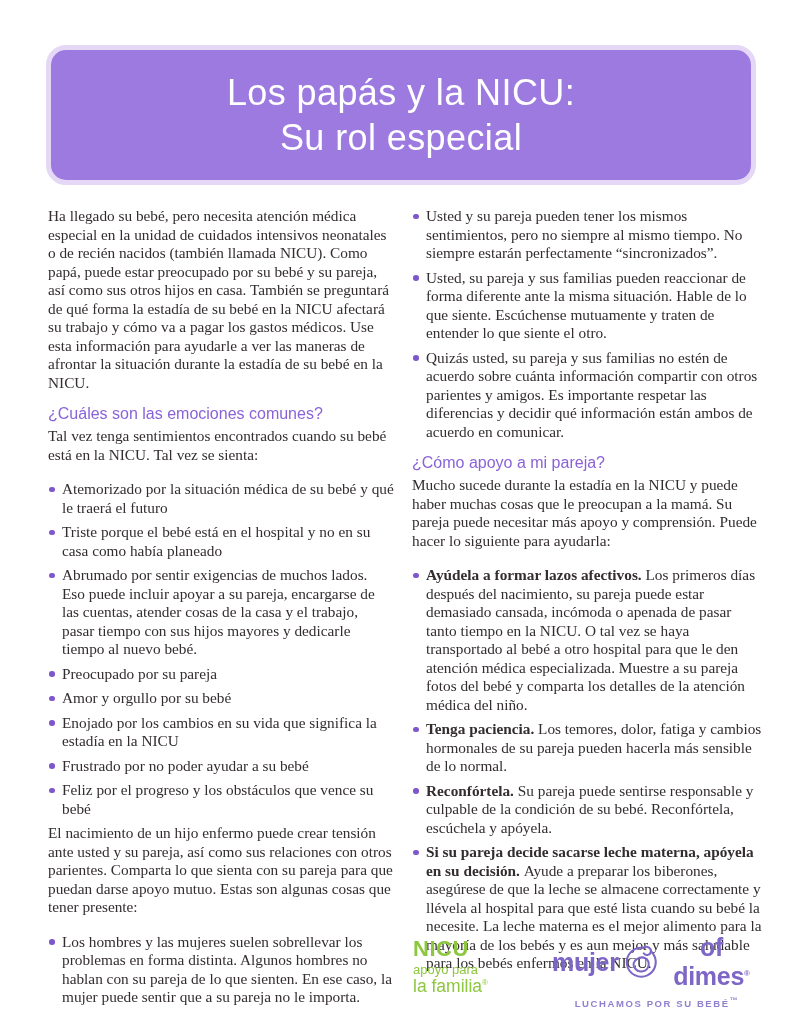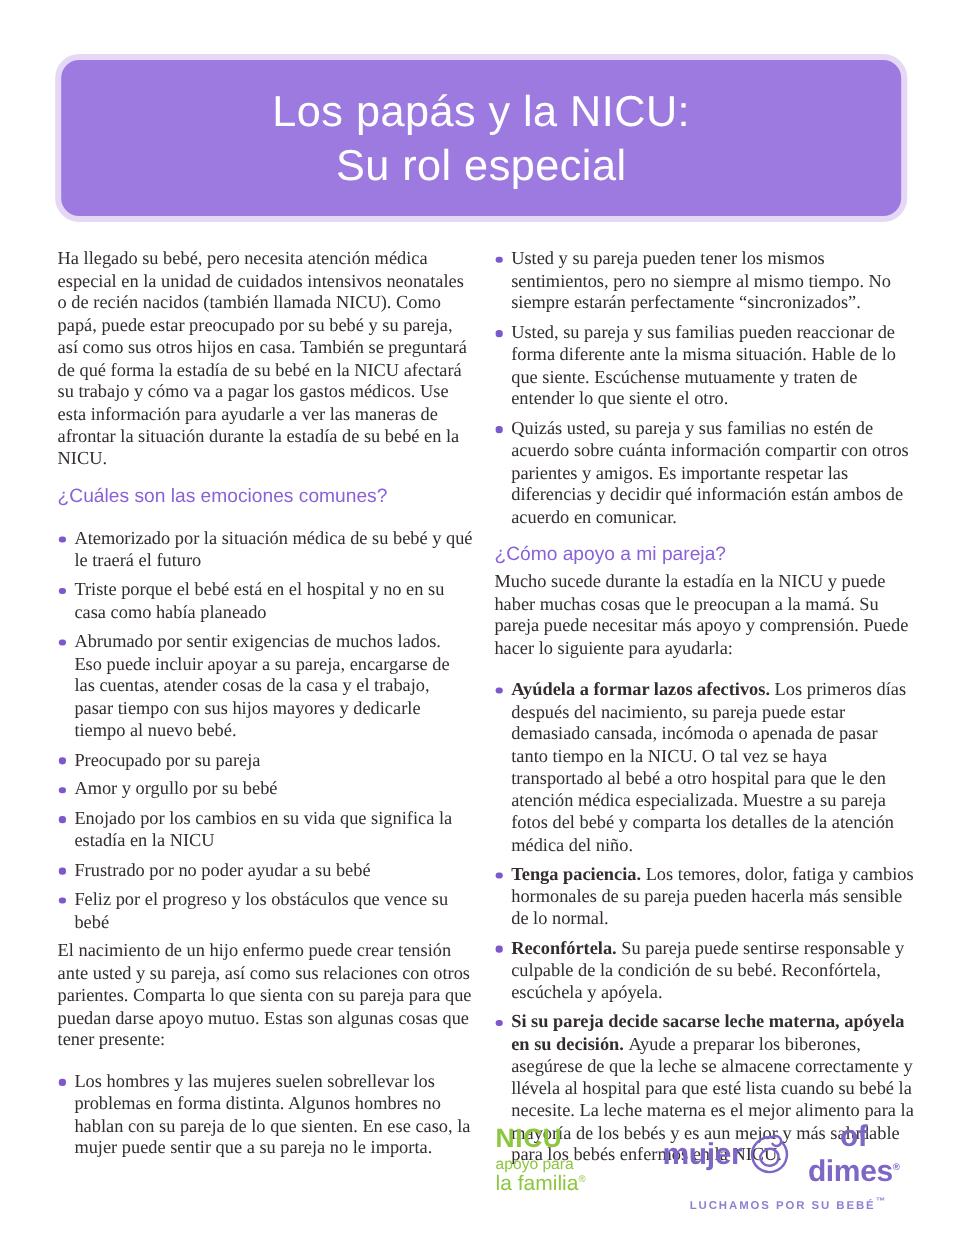--- a/index.html
+++ b/index.html
@@ -66,20 +66,21 @@
 
   <div class="header-box">
     <span class="title-line">Los papás y la NICU:</span>
     <span class="title-line">Su rol especial</span>
   </div>
 
   <div class="col col-left">
     <p>Ha llegado su bebé, pero necesita atención médica especial en la unidad de cuidados intensivos neonatales o de recién nacidos (también llamada NICU). Como papá, puede estar preocupado por su bebé y su pareja, así como sus otros hijos en casa. También se preguntará de qué forma la estadía de su bebé en la NICU afectará su trabajo y cómo va a pagar los gastos médicos. Use esta información para ayudarle a ver las maneras de afrontar la situación durante la estadía de su bebé en la NICU.</p>
 
     <h2 class="sec-heading">¿Cuáles son las emociones comunes?</h2>
+    <p>Tal vez tenga sentimientos encontrados cuando su bebé está en la NICU. Tal vez se sienta:</p>
     <ul class="bullets">
       <li>Atemorizado por la situación médica de su bebé y qué le traerá el futuro</li>
       <li>Triste porque el bebé está en el hospital y no en su casa como había planeado</li>
       <li>Abrumado por sentir exigencias de muchos lados. Eso puede incluir apoyar a su pareja, encargarse de las cuentas, atender cosas de la casa y el trabajo, pasar tiempo con sus hijos mayores y dedicarle tiempo al nuevo bebé.</li>
       <li>Preocupado por su pareja</li>
       <li>Amor y orgullo por su bebé</li>
       <li>Enojado por los cambios en su vida que significa la estadía en la NICU</li>
       <li>Frustrado por no poder ayudar a su bebé</li>
       <li>Feliz por el progreso y los obstáculos que vence su bebé</li>
     </ul>

